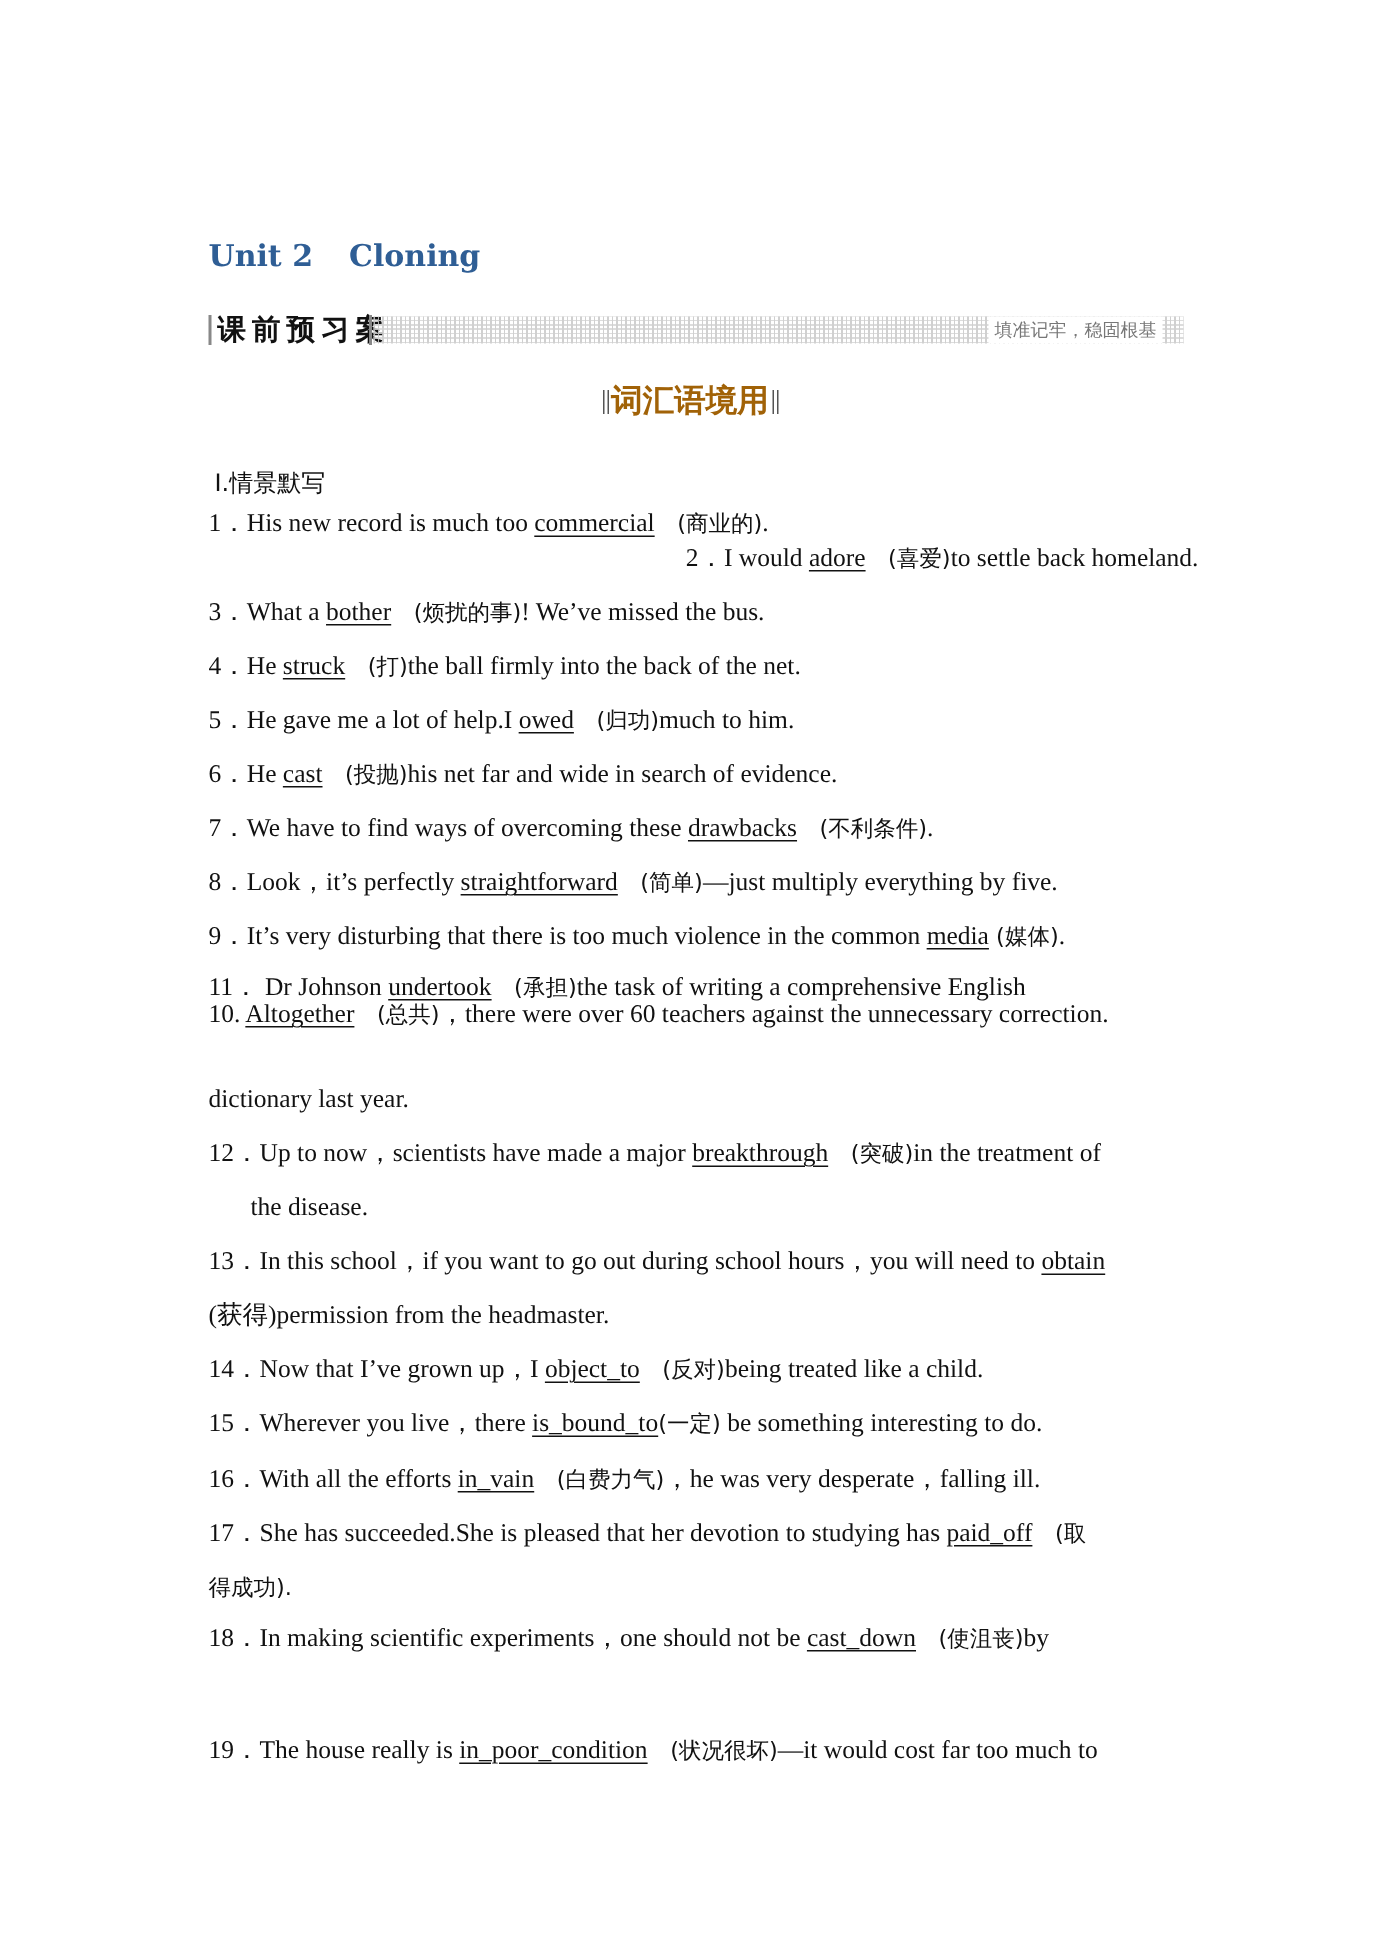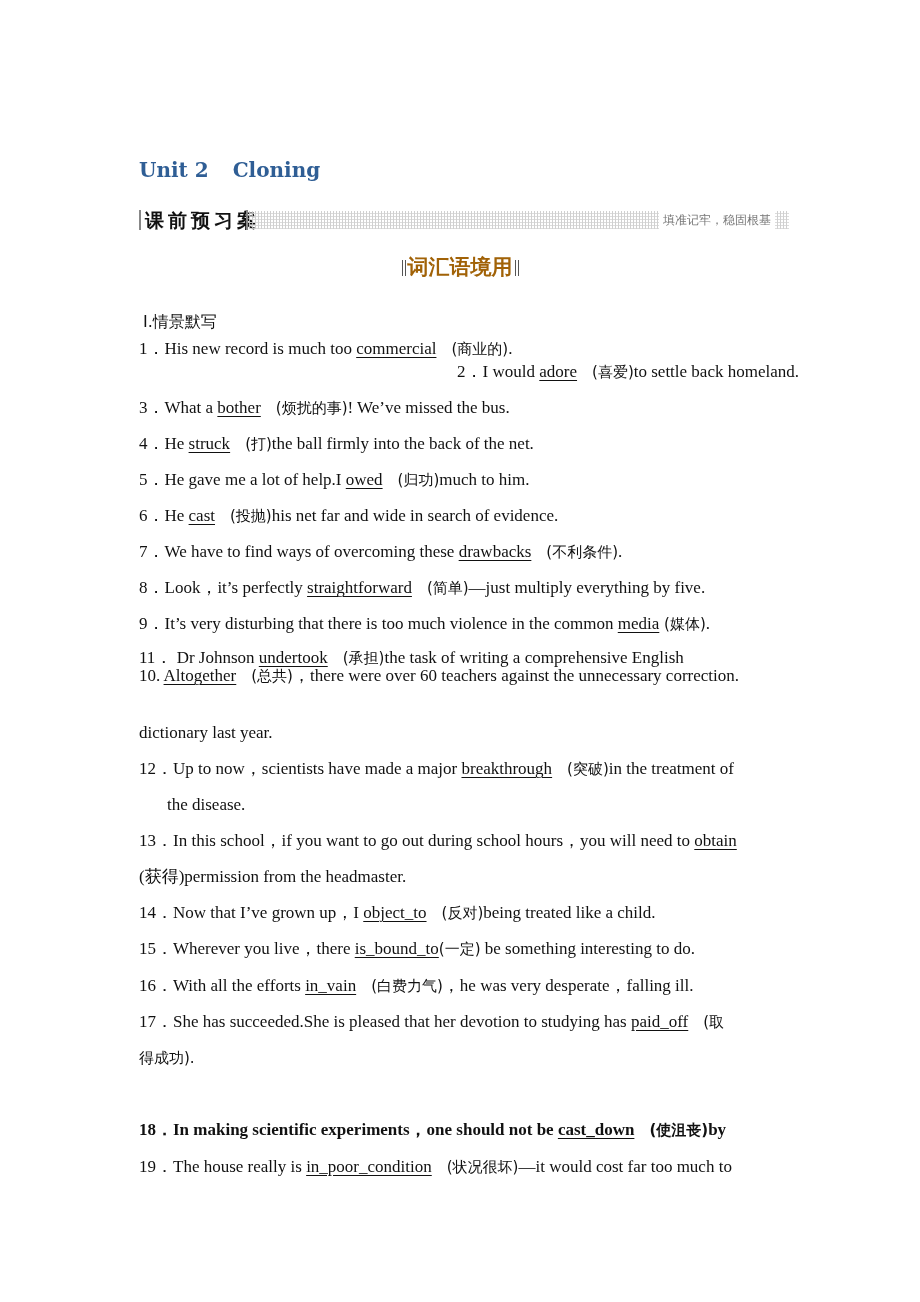--- a/index.html
+++ b/index.html
@@ -187,17 +187,17 @@
 
   <div class="line" style="top:902px;"><span>14．</span><span>Now that I’ve grown up，I </span><span class="ans">object_to</span><span class="cn">　(反对)</span><span>being treated like a child.</span></div>
 
   <div class="line" style="top:938px;"><span>15．</span><span>Wherever you live，there </span><span class="ans">is_bound_to</span><span class="cn">(一定)</span><span> be something interesting to do.</span></div>
 
   <div class="line" style="top:975px;"><span>16．</span><span>With all the efforts </span><span class="ans">in_vain</span><span class="cn">　(白费力气)</span><span>，he was very desperate，falling ill.</span></div>
 
   <div class="line" style="top:1011px;"><span>17．</span><span>She has succeeded.She is pleased that her devotion to studying has </span><span class="ans">paid_off</span><span class="cn">　(取</span></div>
   <div class="line cn" style="top:1047px;">得成功).</div>
 
-  <div class="line" style="top:1119px;font-weight:bold;"><span>18．</span><span>In making scientific experiments，one should not be </span><span class="ans">cast_down</span><span class="cn">　(使沮丧)</span><span>by</span></div>
+  <div class="line" style="top:1081px;"><span>18．</span><span>In making scientific experiments，one should not be </span><span class="ans">cast_down</span><span class="cn">　(使沮丧)</span><span>by</span></div>
 
   <div class="line" style="top:1156px;"><span>19．</span><span>The house really is </span><span class="ans">in_poor_condition</span><span class="cn">　(状况很坏)</span><span>—it would cost far too much to</span></div>
 
 </div>
 
 </body></html>

